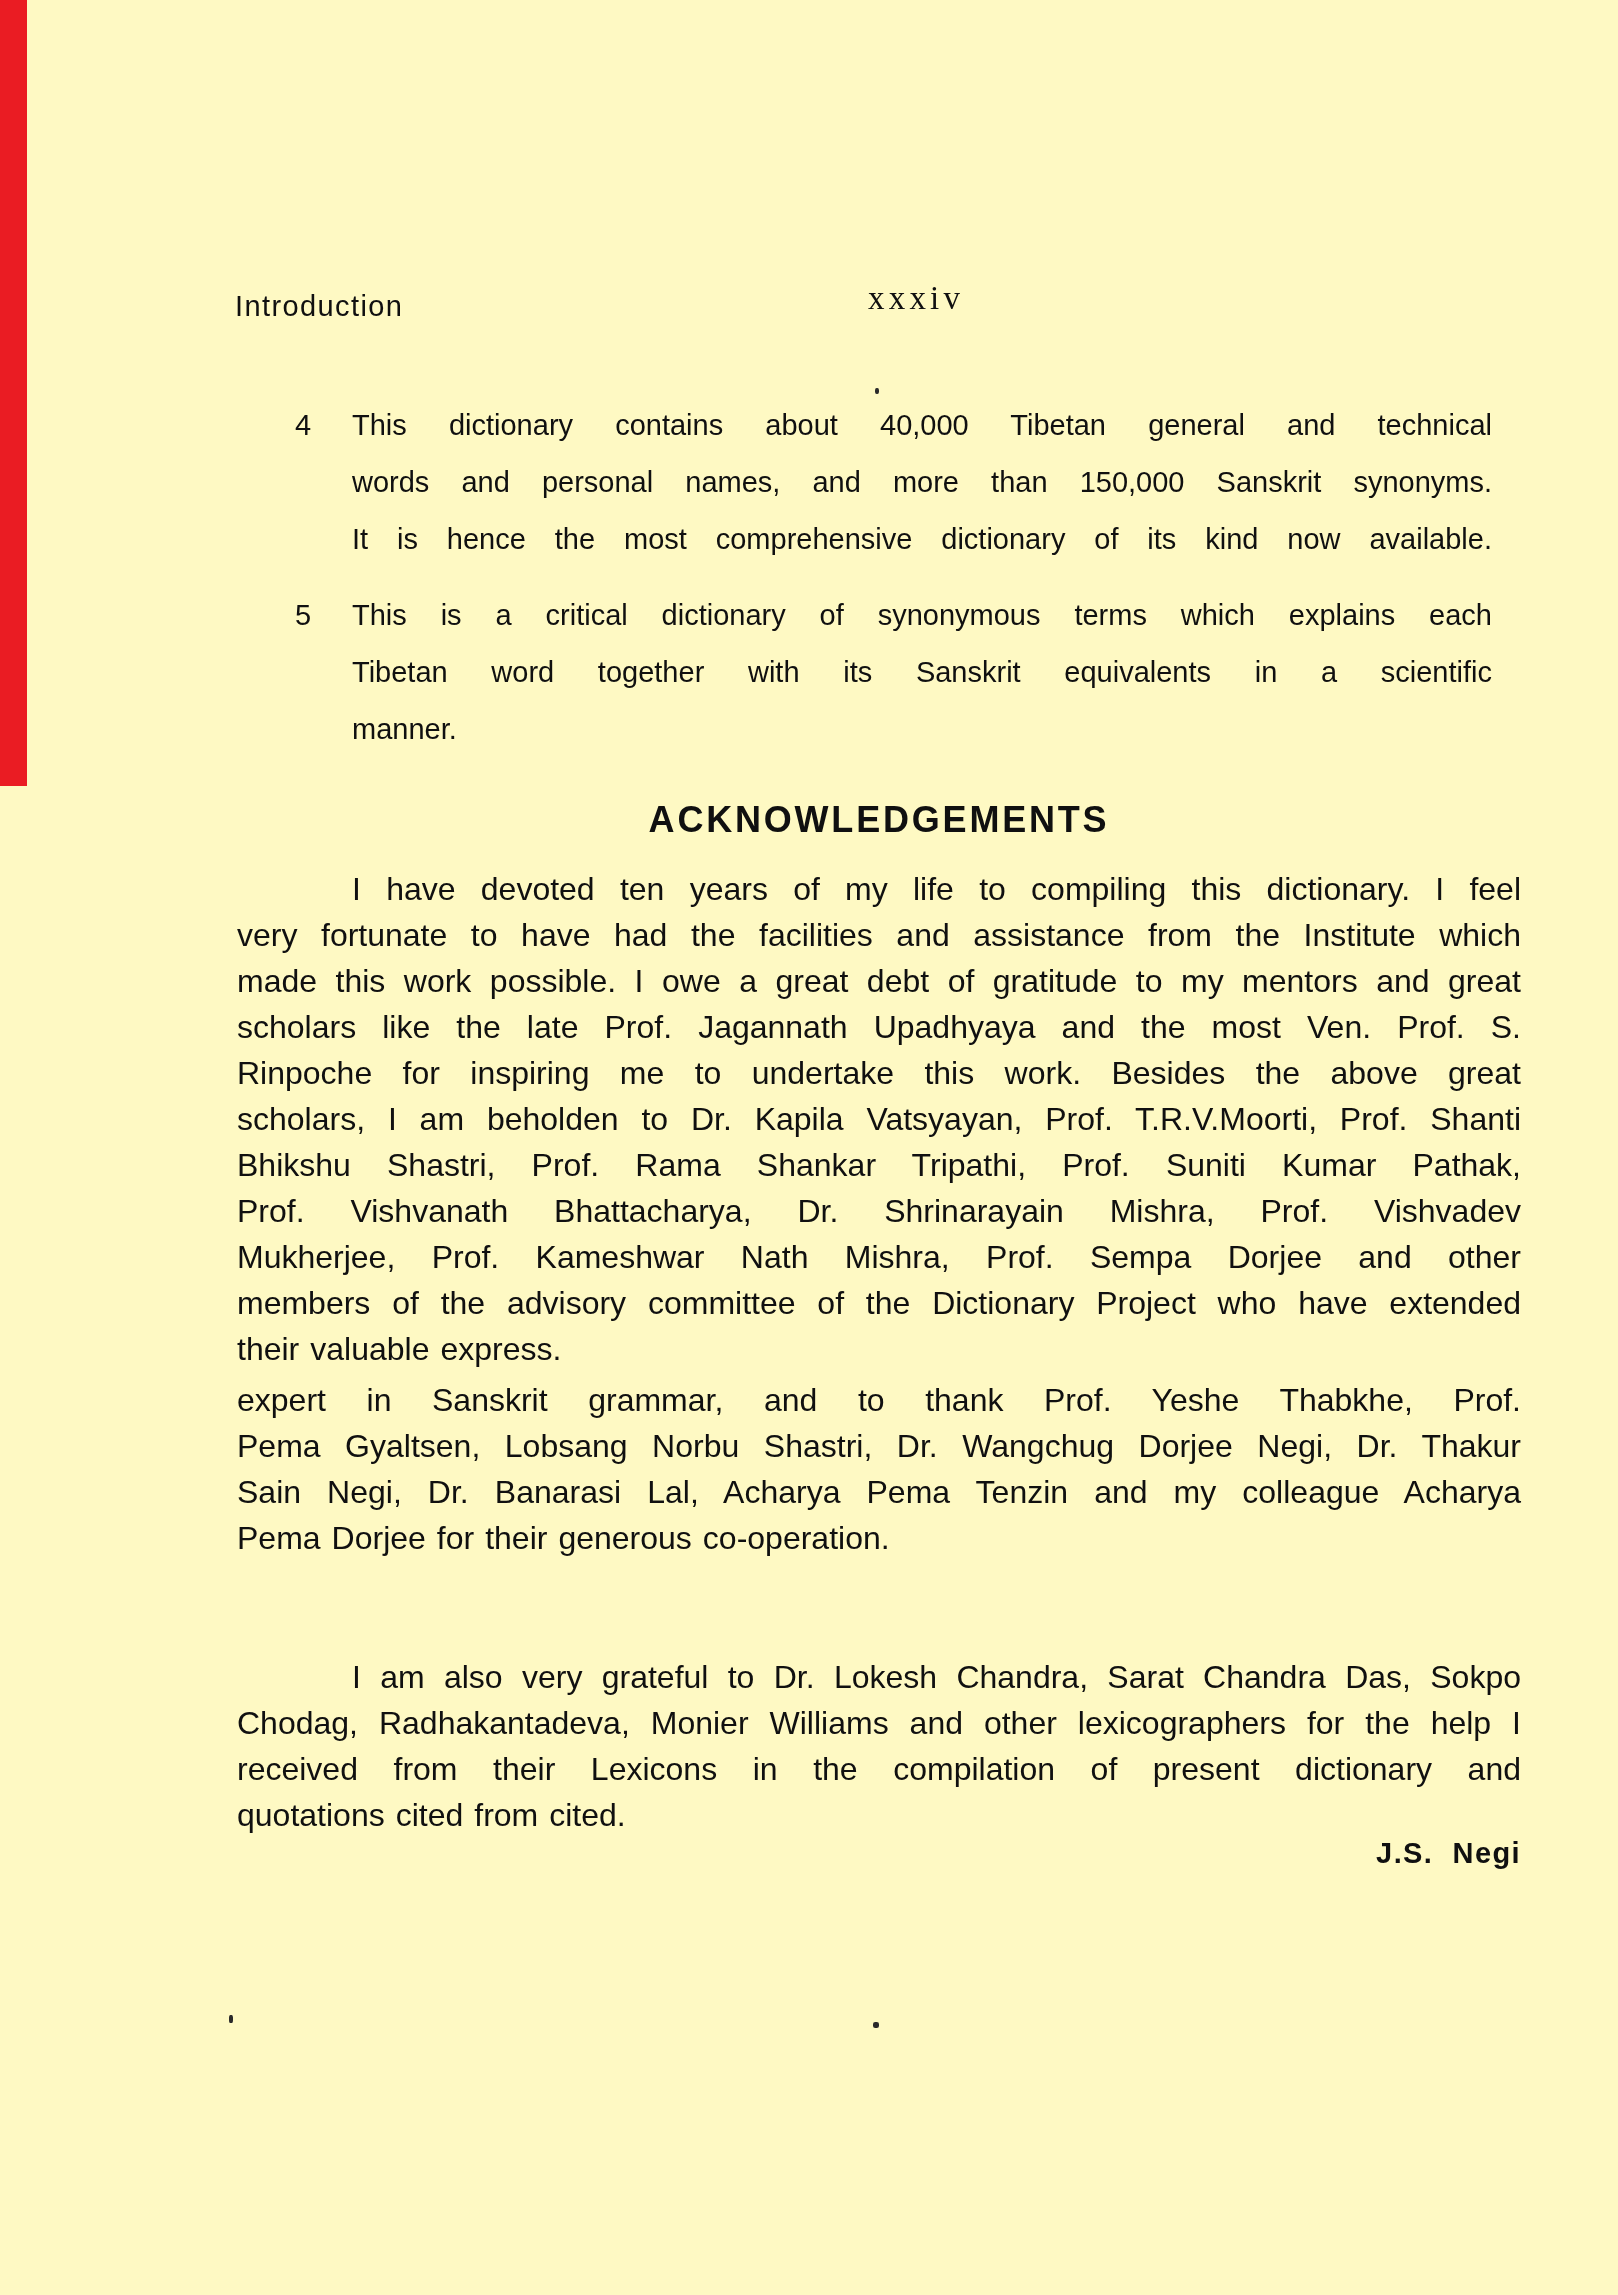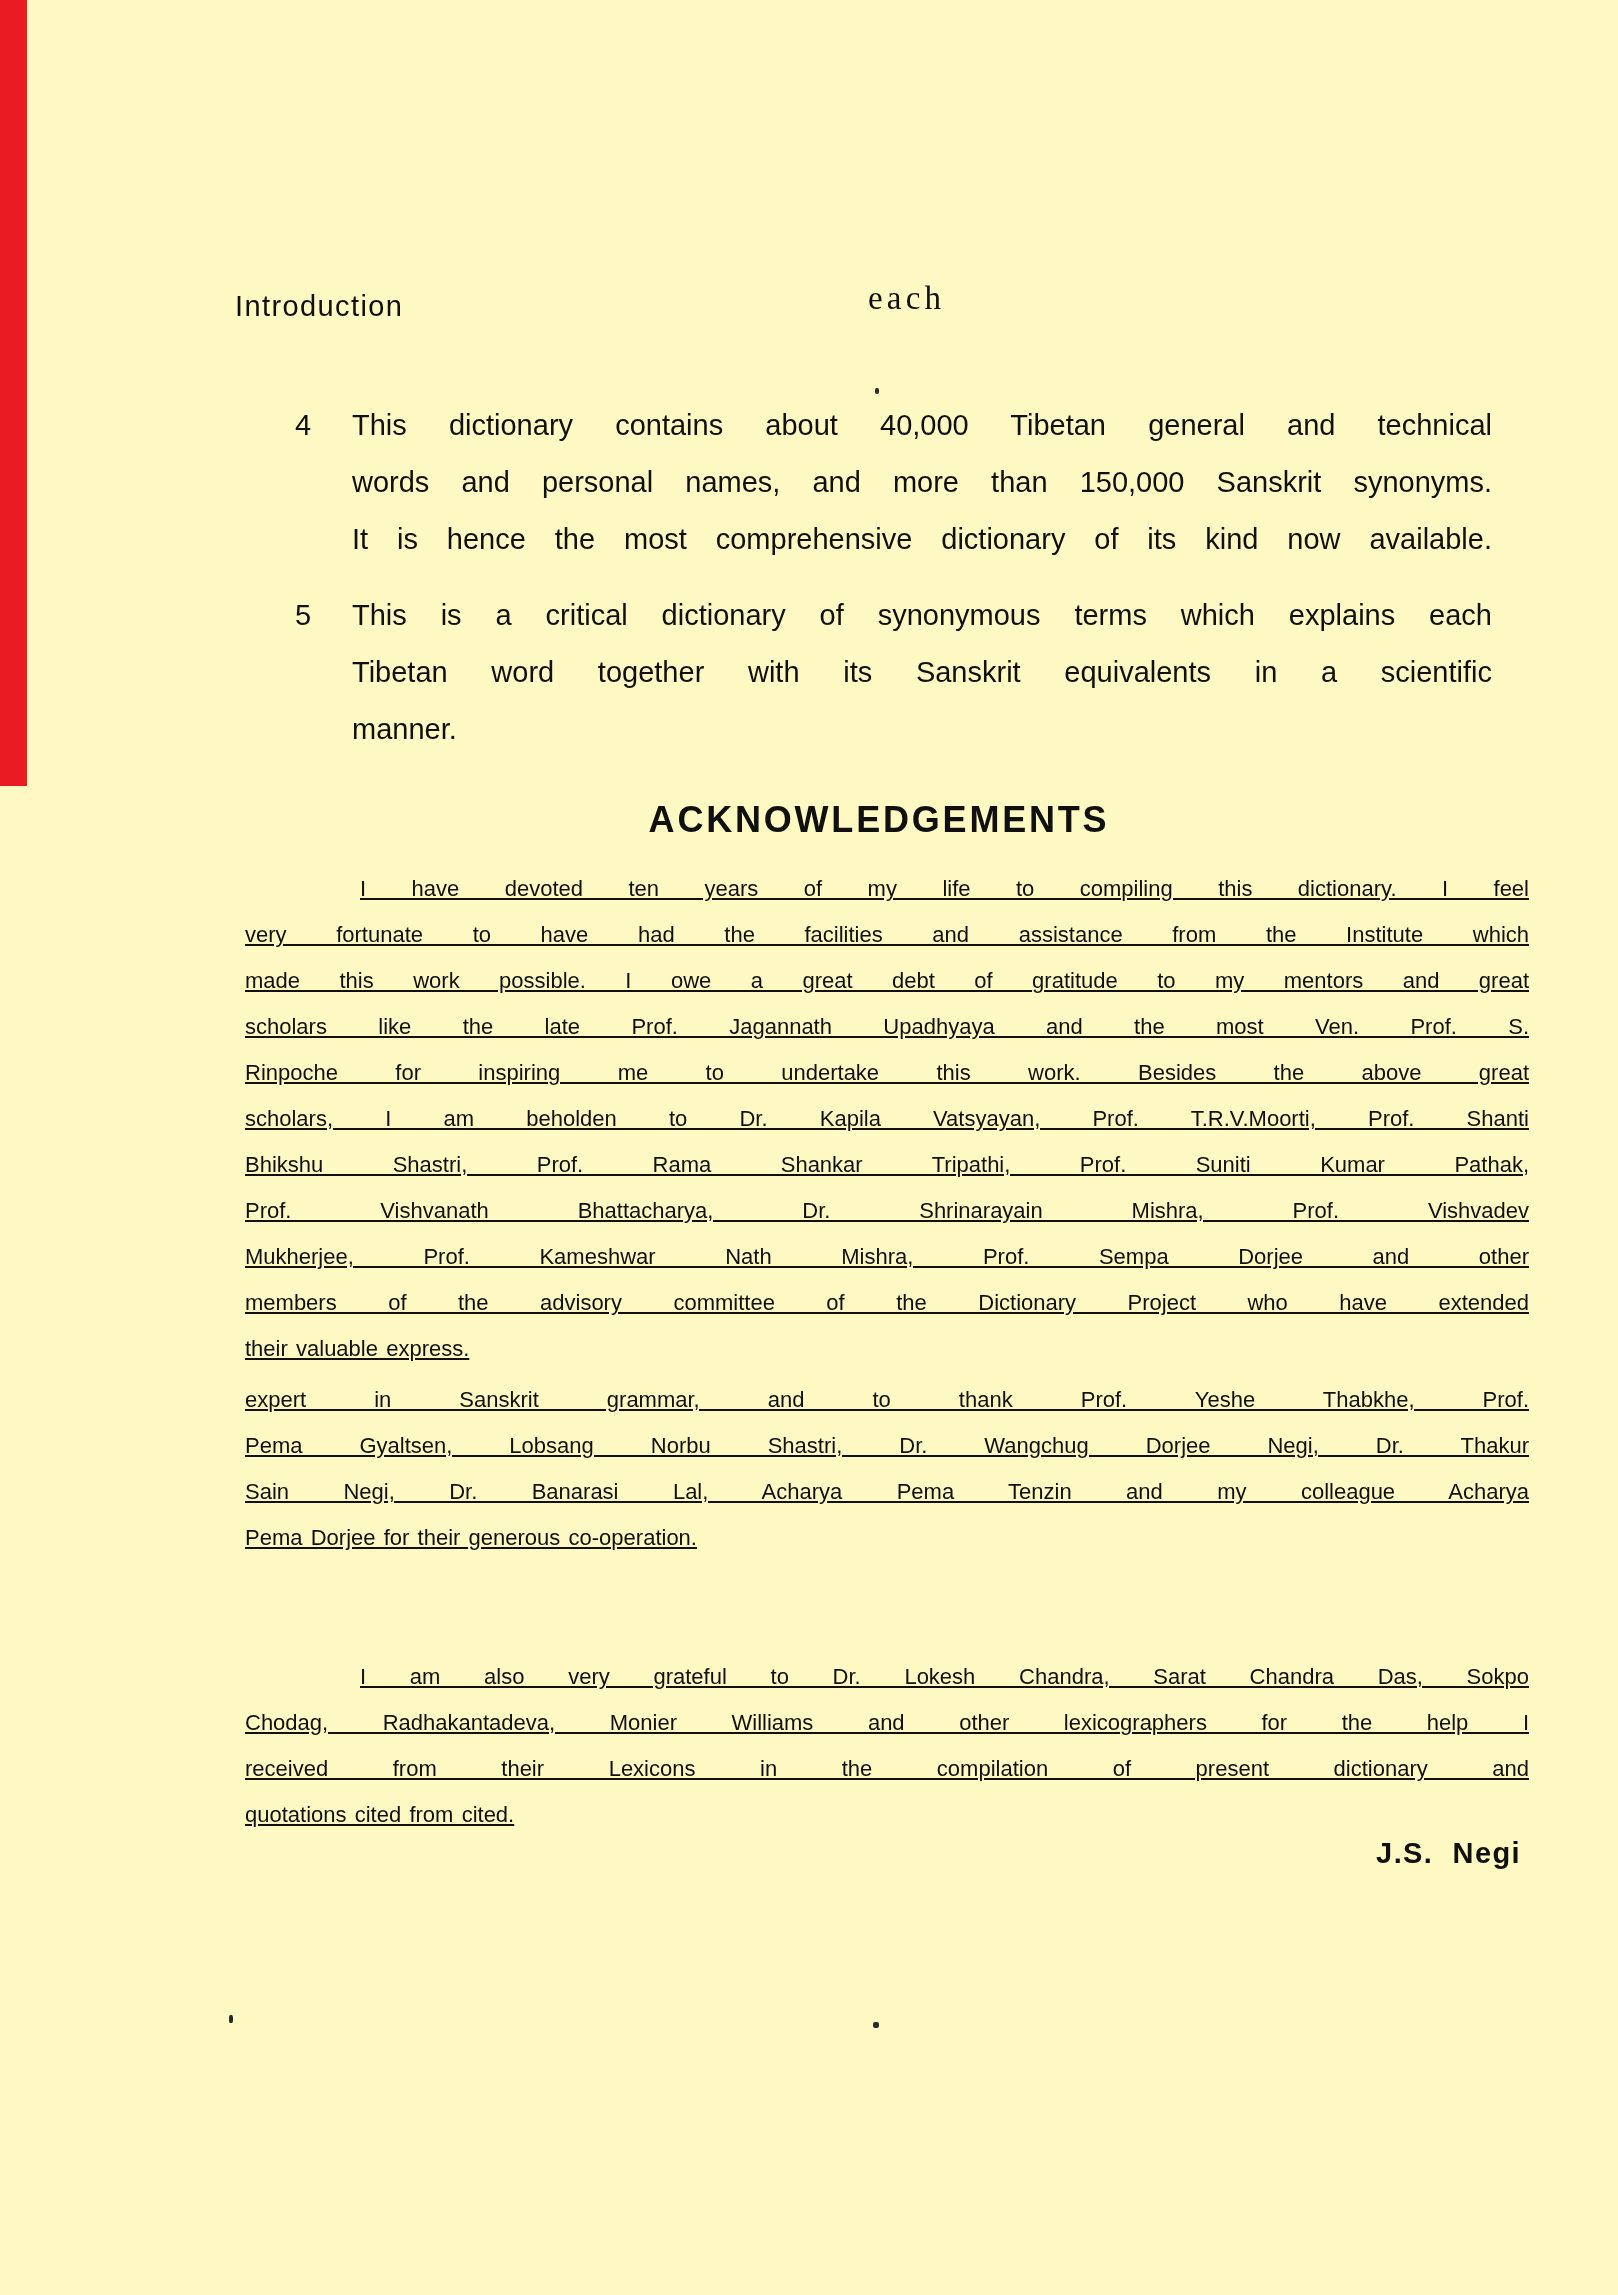--- a/index.html
+++ b/index.html
@@ -32,21 +32,21 @@
   .item .num{position:absolute;left:0;top:0;width:42px;}
   .item .lines{margin-left:57px;}
   .item-4{top:397px;}
   .item-5{top:587px;}
   
   .ack-heading{
     position:absolute;left:237px;top:800px;width:1284px;
     text-align:center;font-size:36px;font-weight:bold;
     letter-spacing:2.8px;line-height:39px;
   }
-  .ack-par{position:absolute;left:245px;width:1284px;font-size:22px;line-height:46px;text-decoration:underline;}
+  .ack-par{position:absolute;left:237px;width:1284px;font-size:32px;line-height:46px;}
   .par-1{top:866px;}
   .par-2{top:1377px;}
   .par-3{top:1654px;}
   .indent{text-indent:115px;}
   .signature{
     position:absolute;left:237px;top:1832px;width:1284px;
     text-align:right;font-size:29px;font-weight:bold;
     word-spacing:9.8px;letter-spacing:1.4px;line-height:42px;
   }
   
@@ -59,21 +59,21 @@
   .speck-c{left:873px;top:2022px;width:5.6px;height:5.6px;}
 </style>
 </head>
 <body>
 
 <div class="page">
 
   <div class="stripe"></div>
 
   <div class="hdr-title">Introduction</div>
-  <div class="hdr-folio">each</div>
+  <div class="hdr-folio">xxxiv</div>
 
   <div class="item item-4">
     <span class="num">4</span>
     <div class="lines">
       <div class="j">This dictionary contains about 40,000 Tibetan general and technical</div>
       <div class="j">words and personal names, and more than 150,000 Sanskrit synonyms.</div>
       <div class="j">It is hence the most comprehensive dictionary of its kind now available.</div>
     </div>
   </div>
 

